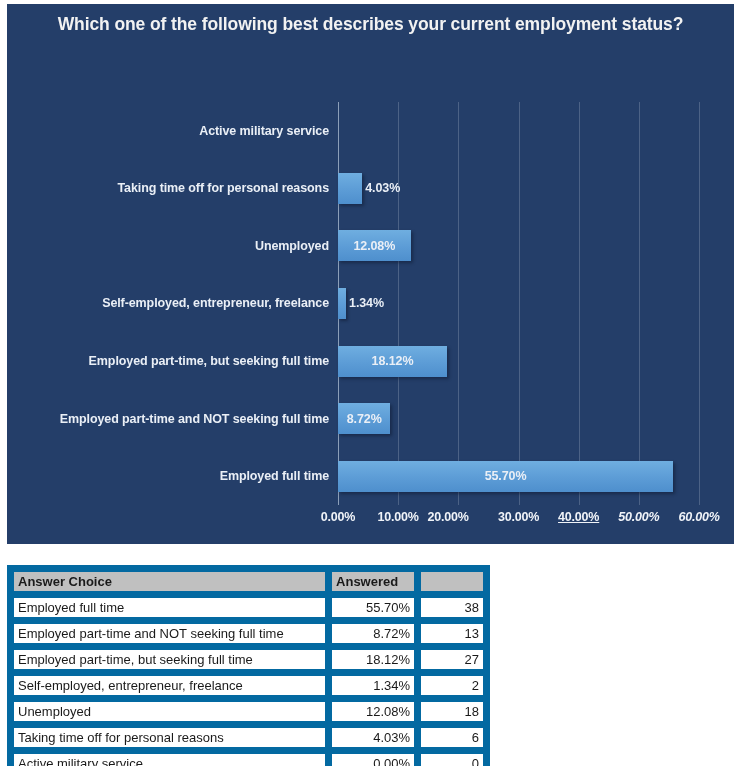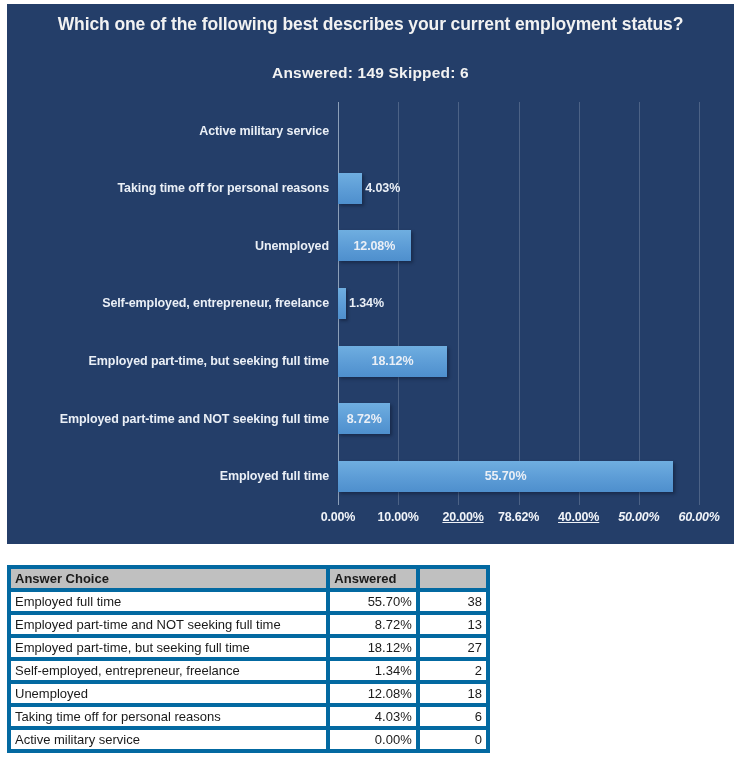--- a/index.html
+++ b/index.html
@@ -115,21 +115,21 @@
   #data-table {
     position: absolute;
     left: 7px; top: 565px;
     width: 483px;
     border-collapse: collapse;
     font-size: 13px;
     color: #1A1A1A;
     background: #ffffff;
   }
   #data-table td, #data-table th {
-    border: 4px solid #0369a1;
+    border: 7px solid #0369a1;
     padding: 1px 4px;
     height: 20px;
     font-weight: normal;
     text-align: left;
     white-space: nowrap;
     line-height: 17px;
   }
   #data-table .hdr th { background: #C0C0C0; font-weight: bold; }
   #data-table .num { text-align: right; }
   #data-table .total td { background: #C0C0C0; font-weight: bold; }
@@ -138,21 +138,20 @@
   .col-cnt { width: 72px; }
 </style>
 </head>
 <body>
 
 <div id="root">
 
   <div id="chart-panel">
 
     <div id="chart-title">Which one of the following best describes your current employment status?</div>
-    <div id="chart-subtitle">Answered:  149   Skipped: 6</div>
 
     <div id="plot-area">
       <div id="gridlines">
           <div class="gridline axis" style="left: 0px;"></div>
           <div class="gridline" style="left: 60.1667px;"></div>
           <div class="gridline" style="left: 120.333px;"></div>
           <div class="gridline" style="left: 180.5px;"></div>
           <div class="gridline" style="left: 240.667px;"></div>
           <div class="gridline" style="left: 300.833px;"></div>
           <div class="gridline" style="left: 361px;"></div>
@@ -197,22 +196,22 @@
             <div class="bar" style="width: 335.128px;">
               <span class="bar-value">55.70%</span>
             </div>
           </div>
         </div>
     </div>
 
     <div id="x-axis-labels">
         <div class="tick" style="left: 0px;">0.00%</div>
         <div class="tick" style="left: 60.1667px;">10.00%</div>
-        <div class="tick" style="left: 125px; text-decoration: underline;">20.00%</div>
-        <div class="tick" style="left: 180.5px;">78.62%</div>
+        <div class="tick" style="left: 110px;">20.00%</div>
+        <div class="tick" style="left: 180.5px;">30.00%</div>
         <div class="tick" style="left: 240.667px; text-decoration: underline;">40.00%</div>
         <div class="tick" style="left: 300.833px; font-style: italic;">50.00%</div>
         <div class="tick" style="left: 361px; font-style: italic;">60.00%</div>
       </div>
   </div>
 
   <table id="data-table">
     <thead>
       <tr class="hdr">
         <th class="col-choice">Answer Choice</th>

